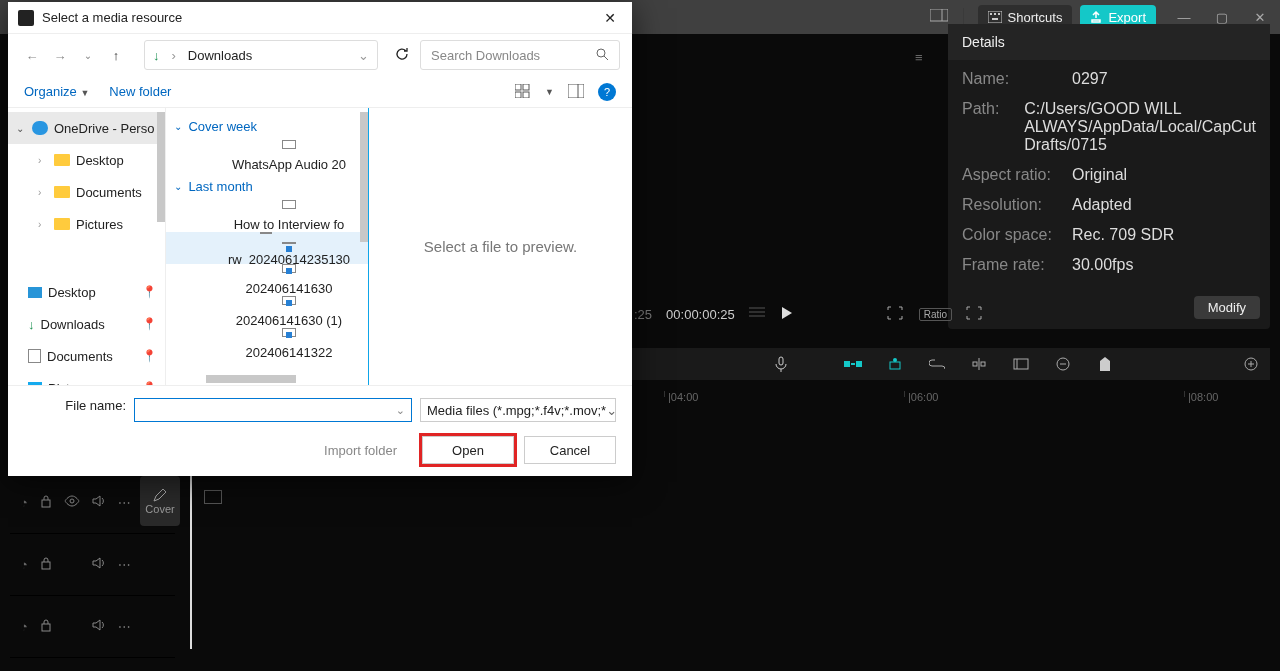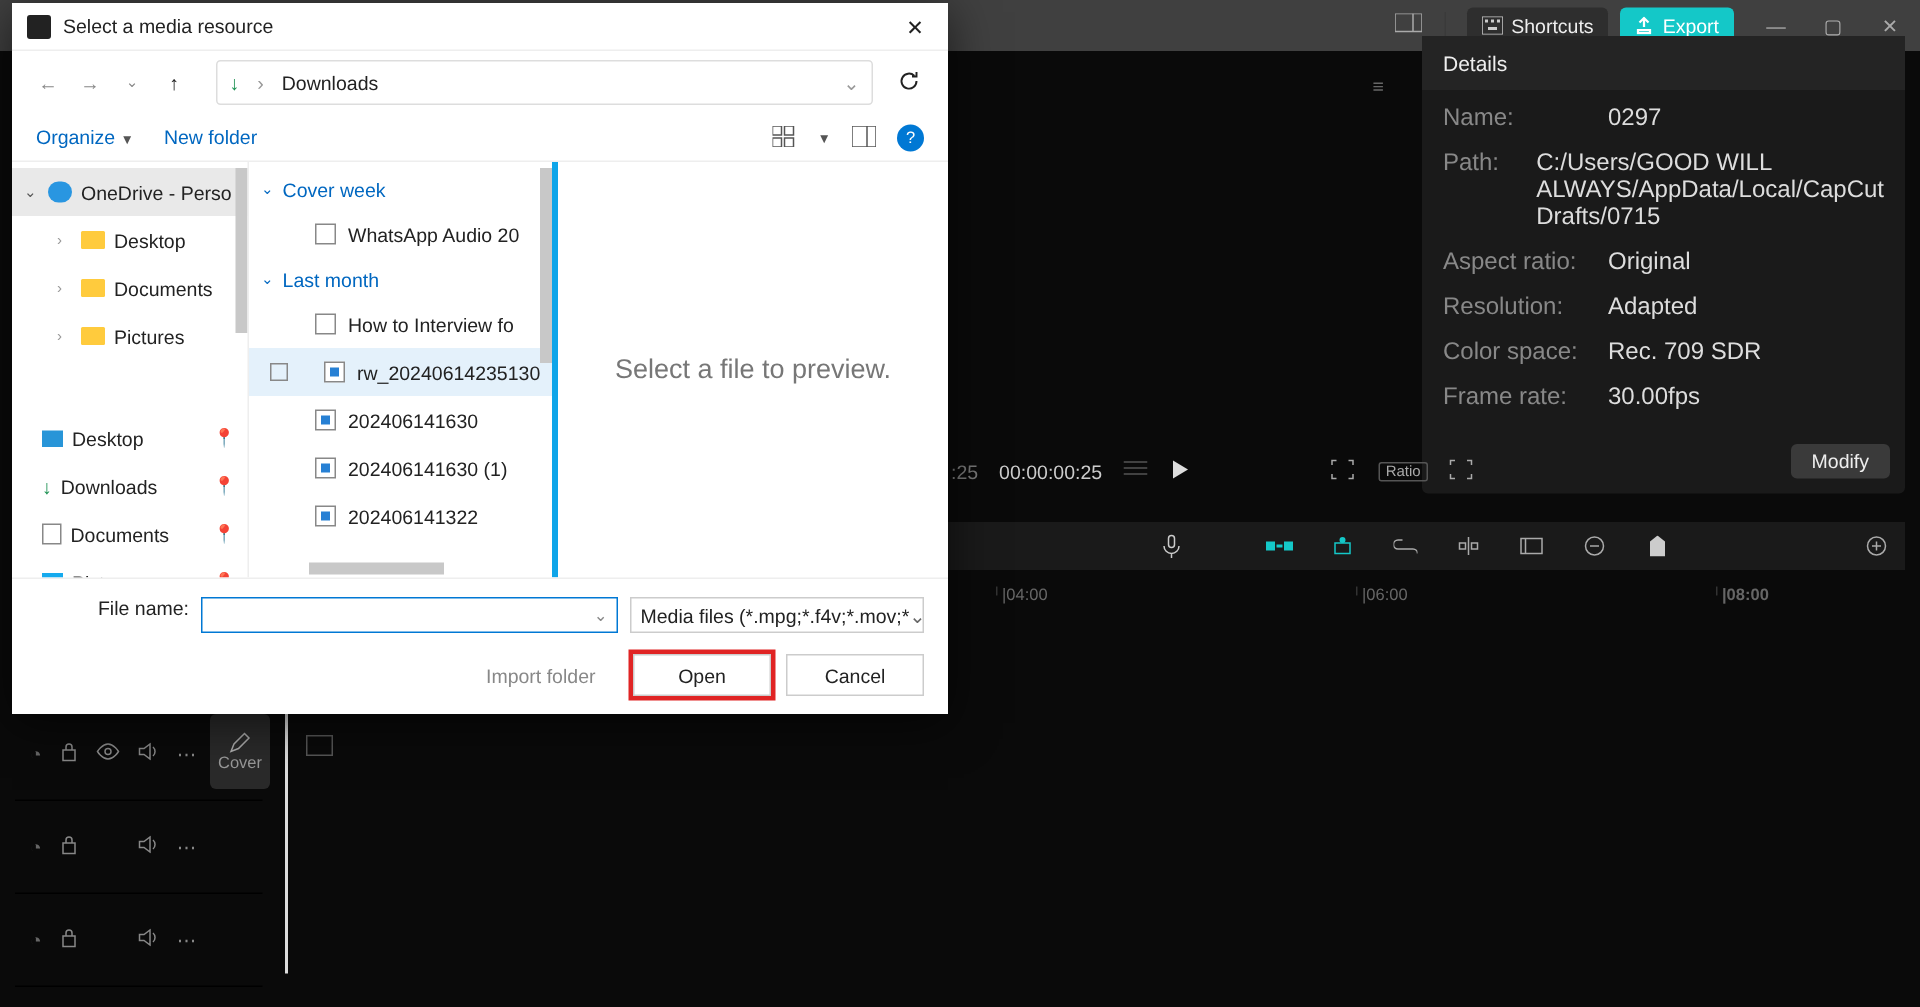--- a/index.html
+++ b/index.html
@@ -309,40 +309,40 @@
 }
 .group-head {
   display: flex; align-items:center;
   height: 28px; padding-left: 8px; gap: 6px;
   color: #0067c0; font-size: 13px; cursor:pointer;
 }
 .file-row {
   display: flex; align-items:center;
   height: 32px; padding-left: 44px; gap: 8px;
   font-size: 13px; cursor:pointer;
-  white-space: nowrap; overflow:hidden;
+  white-space: nowrap; overflow:hidden;flex-direction:column;
 }
 .file-row.sel { background: #e4f1fb; }
 .file-row .cb {
   width: 12px; height: 12px;
   border: 1px solid #888;
   margin-left: -30px; margin-right: 16px;
 }
 .fi-audio { width: 14px; height: 14px; border: 1px solid #888;}
 .fi-video { width: 14px; height: 14px; border: 1px solid #888; background:#fff; position:relative;}
 .fi-video::after{content:"";position:absolute;left:3px;top:3px;width:6px;height:6px;background:#2780d4;}
 
 .preview {
   width: 264px;
-  border-left: 4px solid #0ea5e9;
+  border-left: 1px solid #0ea5e9;
   display:flex;
   align-items:center;
   justify-content:center;
   color:#777;
-  font-size:18px;
+  font-size:15px;
 }
 
 .dlg-foot {
   padding: 12px 16px;
   border-top: 1px solid #eee;
 }
 .fn-row { display:flex; align-items:flex-start; gap: 8px; }
 .fn-row label { font-size:13px; width:102px; text-align:right; }
 .fn-input {
   flex: 1;
@@ -518,21 +518,21 @@
         <circle cx="7" cy="7" r="6" fill="none" stroke="#aaa"></circle>
         <line x1="4" y1="7" x2="10" y2="7" stroke="#aaa"></line>
         <line x1="7" y1="4" x2="7" y2="10" stroke="#aaa"></line>
       </svg>
   </div>
 </div>
 
 <div class="ruler">
   <div class="ruler-mark" style="left:476px;">|04:00</div>
   <div class="ruler-mark" style="left:716px;">|06:00</div>
-  <div class="ruler-mark" style="left:956px;font-weight:bold;">|08:00</div>
+  <div class="ruler-mark" style="left:996px;">|08:00</div>
 </div>
 
 <div class="playhead"></div>
 
 <div class="cover-cell">
   <svg width="16" height="16" viewBox="0 0 16 16">
       <path d="M2 14l2-5 7-7 3 3-7 7-5 2z" fill="none" stroke="#aaa"></path>
     </svg>
   <span>Cover</span>
 </div>
@@ -614,20 +614,29 @@
       <span class="dl-arrow">↓</span>
       <span class="path-chev">›</span>
       <span>Downloads</span>
       <span class="path-drop">⌄</span>
     </div>
     <div class="refresh">
       <svg width="16" height="16" viewBox="0 0 16 16">
           <path d="M13 8a5 5 0 11-1.5-3.5M13 2v3h-3" fill="none" stroke="#222" stroke-width="1.3"></path>
         </svg>
     </div>
+    <div class="search-box">
+      <span>Search Downloads</span>
+      <span class="mag">
+        <svg width="14" height="14" viewBox="0 0 14 14">
+            <circle cx="6" cy="6" r="4" fill="none" stroke="#666"></circle>
+            <line x1="9" y1="9" x2="13" y2="13" stroke="#666"></line>
+          </svg>
+      </span>
+    </div>
   </div>
 
   <div class="dlg-toolbar">
     <span class="link">
       <span>Organize</span>&nbsp;<span style="font-size:9px;color:#555;">▼</span>
     </span>
     <span class="link">New folder</span>
     <div class="right">
       <span class="view-icon">
         <svg width="16" height="14" viewBox="0 0 16 14">

